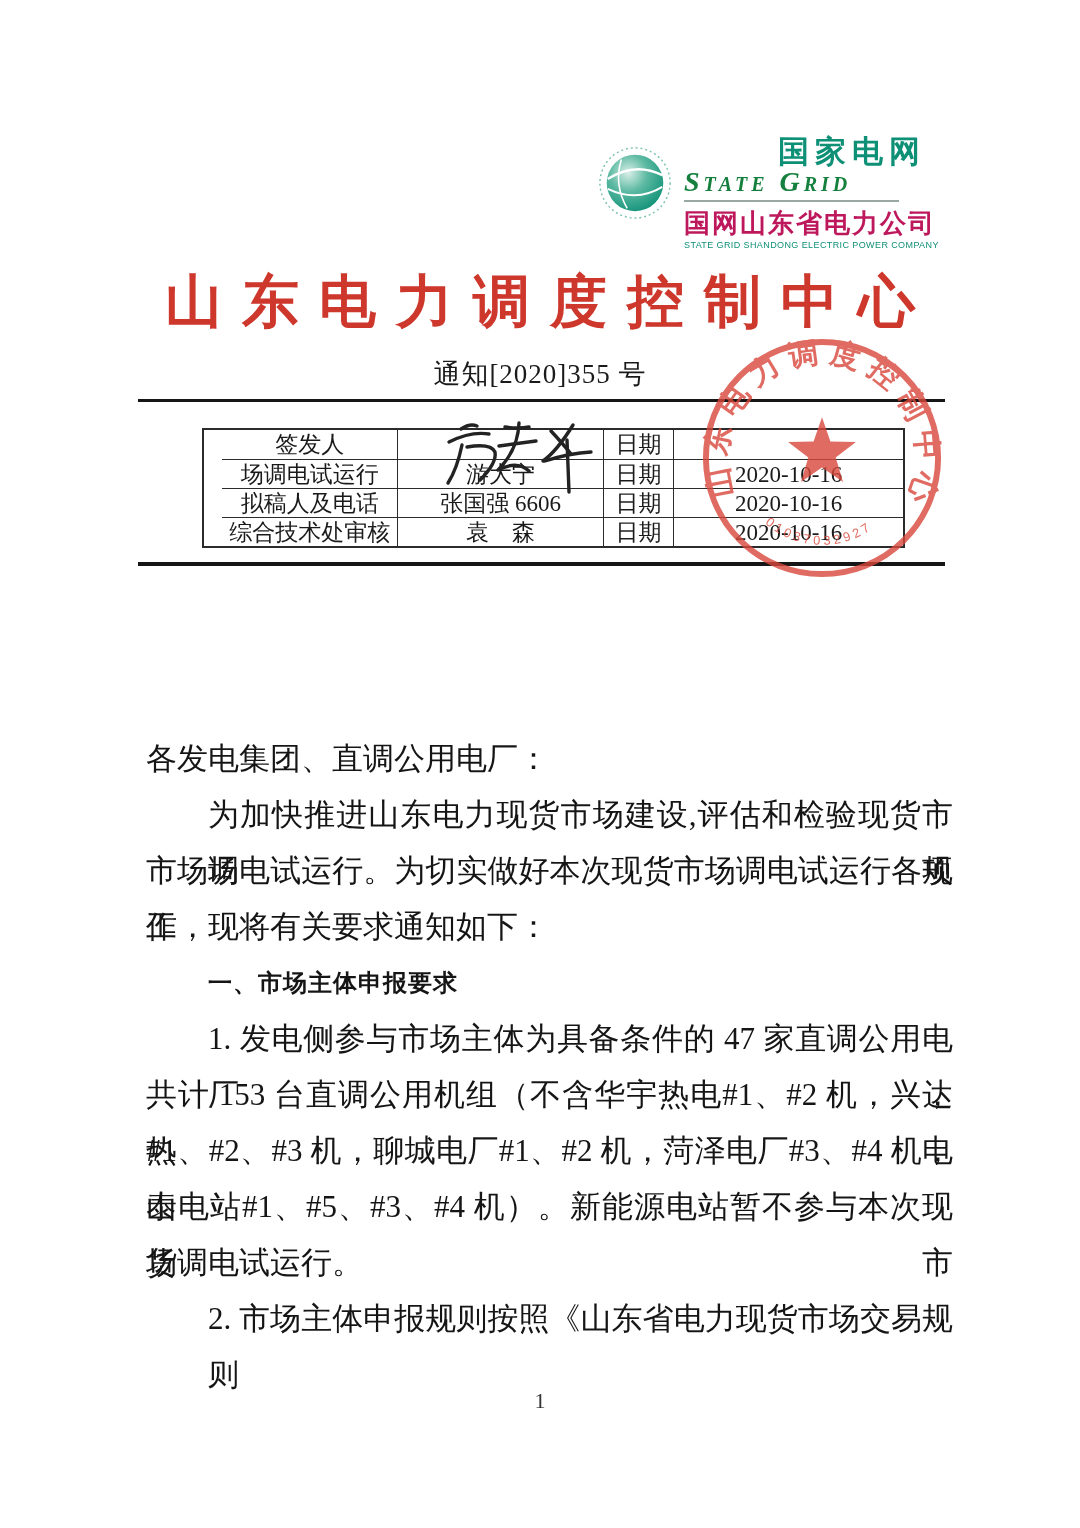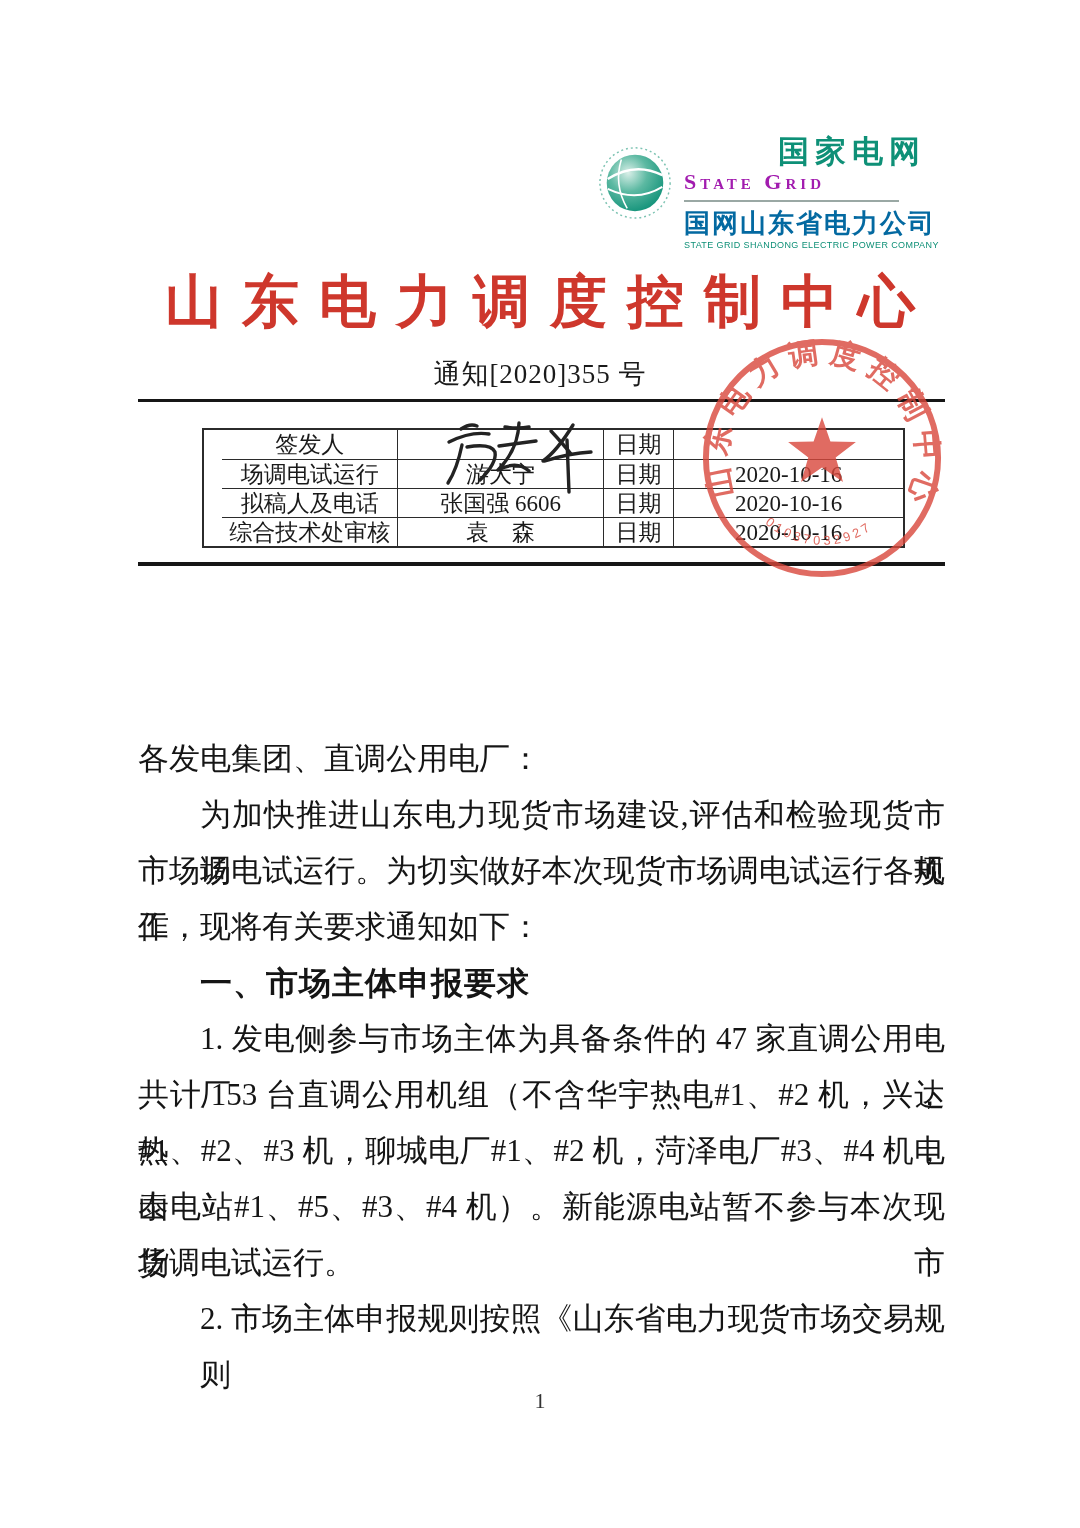--- a/index.html
+++ b/index.html
@@ -12,26 +12,26 @@
   
   .logo { position:absolute; left:596px; top:134px; width:330px; }
   .logo-icon { position:absolute; left:0; top:8px; width:78px; height:78px; }
   .logo-text { position:absolute; left:88px; top:0; width:242px; }
   .brand-cn {
     font-family:"Liberation Sans","DejaVu Sans",sans-serif;
     font-weight:bold; font-size:31px; letter-spacing:6px; color:#0e9077; line-height:36px;text-align:right;
   }
   .brand-en {
     font-family:"Liberation Serif","DejaVu Serif",serif; font-variant:small-caps;
-    font-weight:bold; font-size:22px; letter-spacing:4px; color:#a21caf; line-height:24px;
+    font-weight:bold; font-size:28px; letter-spacing:4px; color:#15803d; line-height:24px;font-style:italic;
   }
   .logo-divider { margin-top:6px; width:215px; height:2px; background:#9aa8a4; }
   .company-cn {
     margin-top:6px; font-family:"Liberation Sans","DejaVu Sans",sans-serif;
-    font-weight:bold; font-size:26px; letter-spacing:2px; color:#0369a1; line-height:30px; white-space:nowrap;
+    font-weight:bold; font-size:26px; letter-spacing:2px; color:#be185d; line-height:30px; white-space:nowrap;
   }
   .company-en {
     margin-top:2px; font-family:"Liberation Sans","DejaVu Sans",sans-serif;
     font-weight:normal; font-size:9px; letter-spacing:0.4px; color:#0e9077; white-space:nowrap;
   }
   
   .org-title {
     position:absolute; left:0; top:264px; width:100%;
     text-align:center; font-weight:bold; font-size:57px; color:#ce372c;
     letter-spacing:20px; padding-left:20px; white-space:nowrap;
@@ -59,27 +59,27 @@
   .signature-svg { position:absolute; left:443px; top:415px; width:150px; height:82px; z-index:3; }
   
   .stamp { position:absolute; left:697px; top:333px; width:250px; height:250px; z-index:5; opacity:0.8; }
   .stamp-ring-text { font-family:"Liberation Sans","DejaVu Sans",sans-serif; font-size:30px; letter-spacing:9px; fill:#d9473b; font-weight:bold; }
   .stamp-serial { font-family:"Liberation Sans","DejaVu Sans",sans-serif; font-size:13px; letter-spacing:3.5px; fill:#d9473b; }
   
   .notice-title {
     position:absolute; left:0; top:596px; width:100%;
     text-align:center; font-weight:bold; font-size:42px; line-height:63px; color:#111;
   }
-  .body-text { position:absolute; left:138px; top:731px; width:807px; }
+  .body-text { position:absolute; left:146px; top:731px; width:807px; }
   .bline {
     height:56px; line-height:56px; font-size:31px; color:#151515; white-space:nowrap;
   }
   .bline.indent { padding-left:62px; }
   .bline.justify { white-space:normal; text-align:justify; text-align-last:justify; text-justify:inter-character; }
-  .bline.bold { font-weight:bold; font-family:"Liberation Sans","DejaVu Sans",sans-serif; font-size:32px; letter-spacing:1px; }
+  .bline.bold { font-weight:bold; font-family:"Liberation Sans","DejaVu Sans",sans-serif; font-size:24px; letter-spacing:1px; }
   .page-number {
     position:absolute; left:0; top:1388px; width:100%;
     text-align:center; font-size:22px; color:#333;
   }
 </style>
 </head>
 <body>
 
 <div class="page">
 

